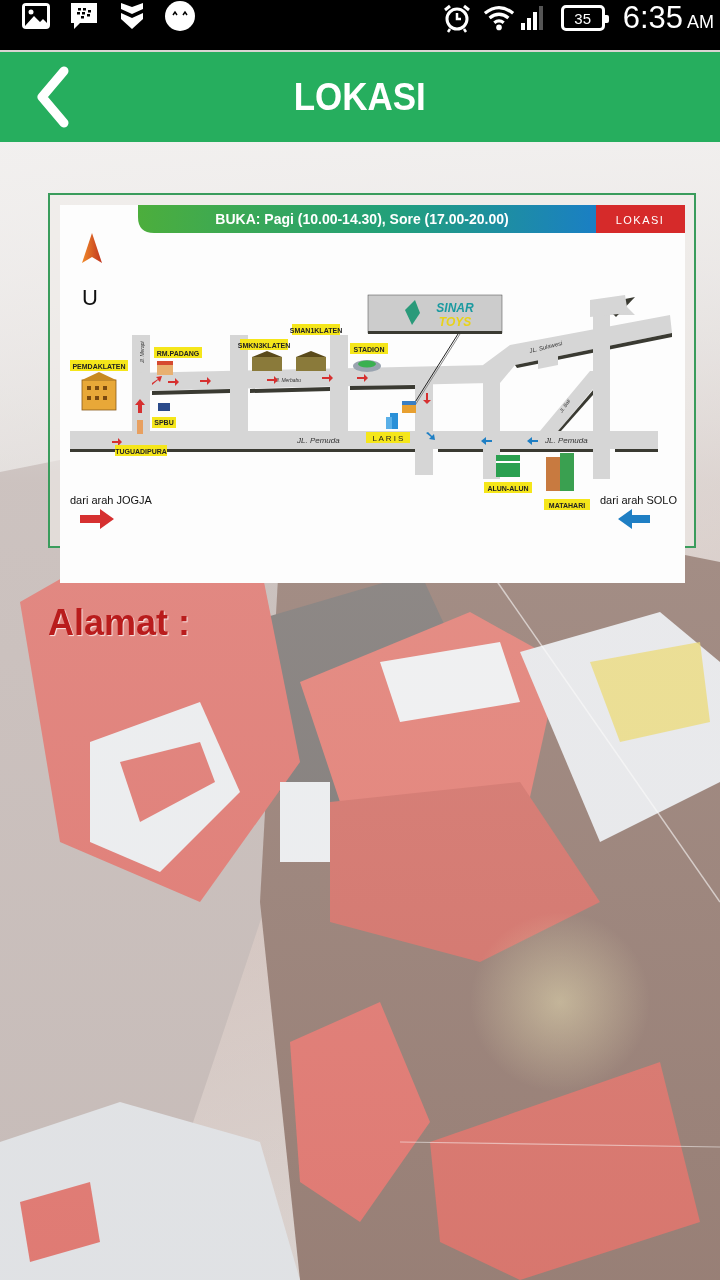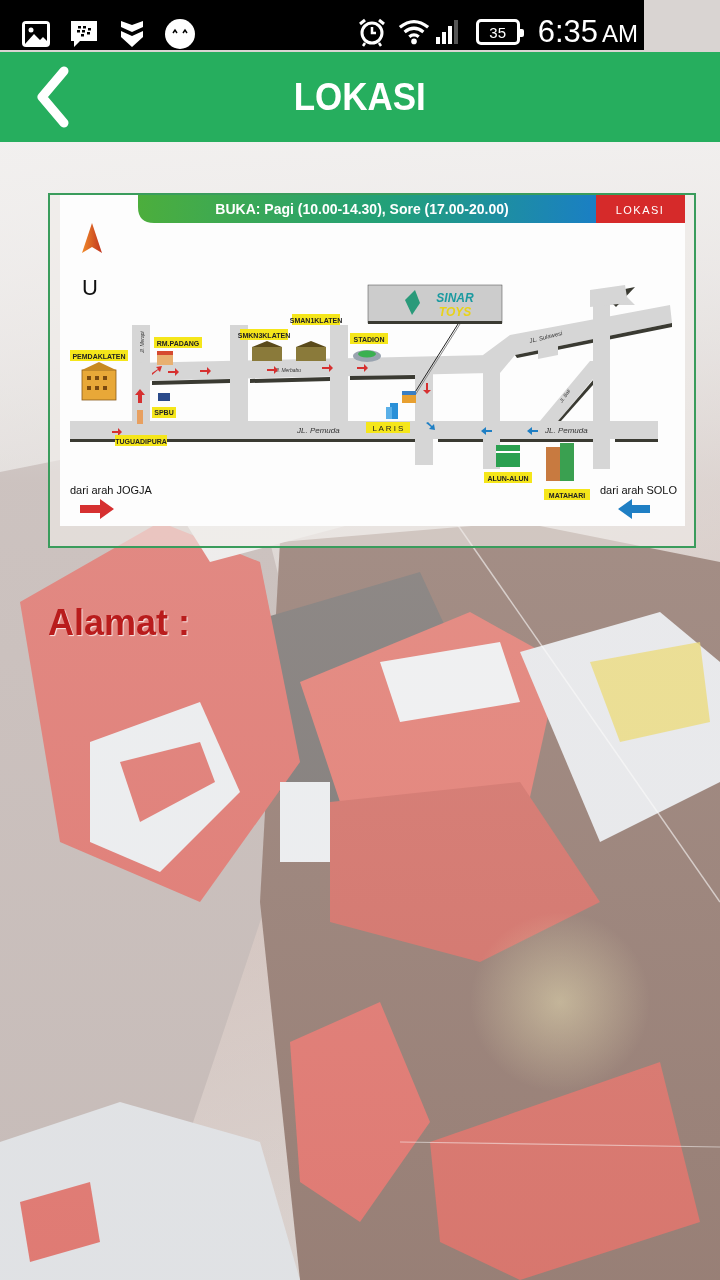--- a/index.html
+++ b/index.html
@@ -1,39 +1,39 @@
 <!DOCTYPE html>
 <html><head>
   <meta charset="utf-8">
   <style>
     * { box-sizing: border-box; margin: 0; padding: 0; }
     html, body { width: 720px; height: 1280px; overflow: hidden; }
     body { font-family: "Liberation Sans", sans-serif; background: #d9d4d2; position: relative; }
 
     
-    .status-bar { position: absolute; left: 0; top: 0; width: 644px; height: 50px; background: #000; color: #fff; display: flex; align-items: flex-end; }
+    .status-bar { position: absolute; left: 0; top: 0; width: 720px; height: 50px; background: #000; color: #fff; display: flex; align-items: flex-start; }
     .status-left { display: flex; align-items: center; gap: 0; padding-left: 20px; }
     .sb-icon { width: 32px; height: 32px; margin-right: 16px; display: flex; align-items: center; justify-content: center; }
     .status-right { margin-left: auto; display: flex; align-items: center; padding-right: 6px; }
     .sb-time { font-size: 31px; font-family: "Liberation Sans", sans-serif; margin-left: 12px; letter-spacing: 0px; }
-    .sb-time .ampm { font-size: 24px; margin-left: 4px; }
+    .sb-time .ampm { font-size: 18px; margin-left: 4px; }
     .battery { width: 44px; height: 26px; border: 3px solid #fff; border-radius: 5px; display: flex; align-items: center; justify-content: center; font-size: 15px; position: relative; margin-left: 12px; }
     .battery::after { content: ""; position: absolute; right: -7px; top: 7px; width: 4px; height: 8px; background: #fff; border-radius: 0 2px 2px 0; }
 
     
     .app-bar { position: absolute; left: 0; top: 52px; width: 720px; height: 90px; background: #26ae5e; display: flex; align-items: center; justify-content: center; }
     .back-btn { position: absolute; left: 22px; top: 10px; width: 60px; height: 70px; display: flex; align-items: center; justify-content: center; cursor: pointer; }
     .app-title { color: #fff; font-size: 38px; font-weight: bold; letter-spacing: 0px; font-family: "Liberation Sans", sans-serif; transform: scaleX(0.92); }
 
     
     .bg-art { position: absolute; left: 0; top: 142px; width: 720px; height: 1138px; overflow: hidden; background: linear-gradient(160deg, #ebe8e6 0%, #d8d2cf 30%, #c9b5ae 60%, #d5cfcc 100%); }
 
     
     .map-frame { position: absolute; left: 48px; top: 193px; width: 648px; height: 355px; border: 2px solid #3a9c5c; background: rgba(240,236,234,0.6); }
-    .map-card { position: absolute; left: 10px; top: 0; width: 625px; height: 331px; background: #fdfdfd; overflow: hidden; }
+    .map-card { position: absolute; left: 10px; top: 10px; width: 625px; height: 378px; background: #fdfdfd; overflow: hidden; }
 
     
     .address-label { position: absolute; left: 48px; top: 602px; font-size: 36px; font-weight: bold; color: #b91c1c; text-shadow: 1px 1px 1px rgba(255,255,255,0.8); font-family: "Liberation Sans", sans-serif; }
   </style>
 </head>
 <body>
 
 <div class="status-bar">
   <div class="status-left">
     <span class="sb-icon">

